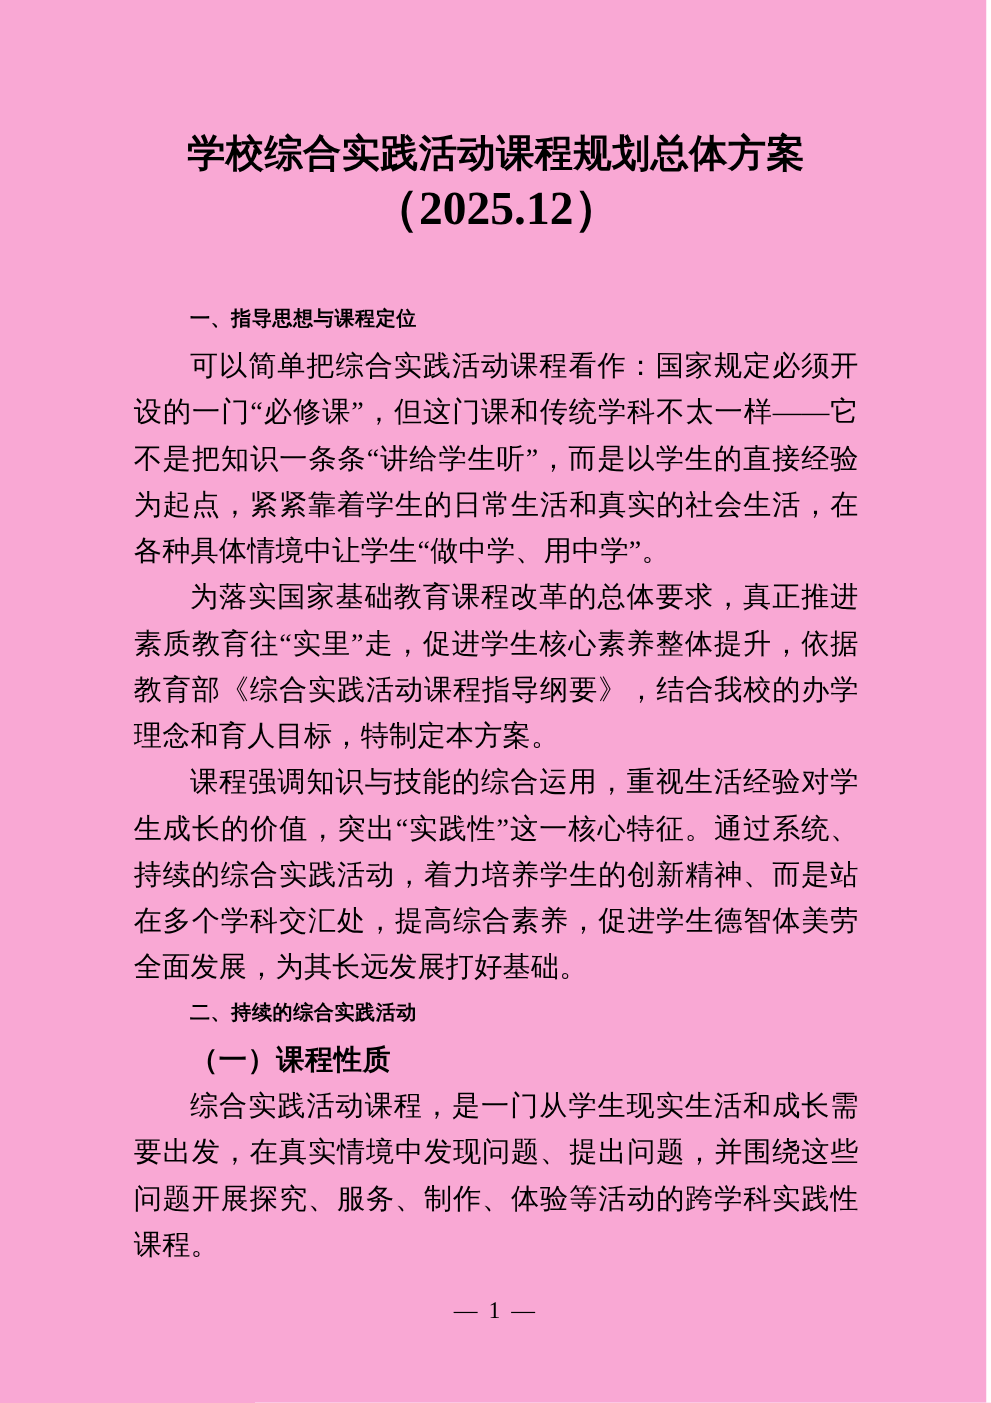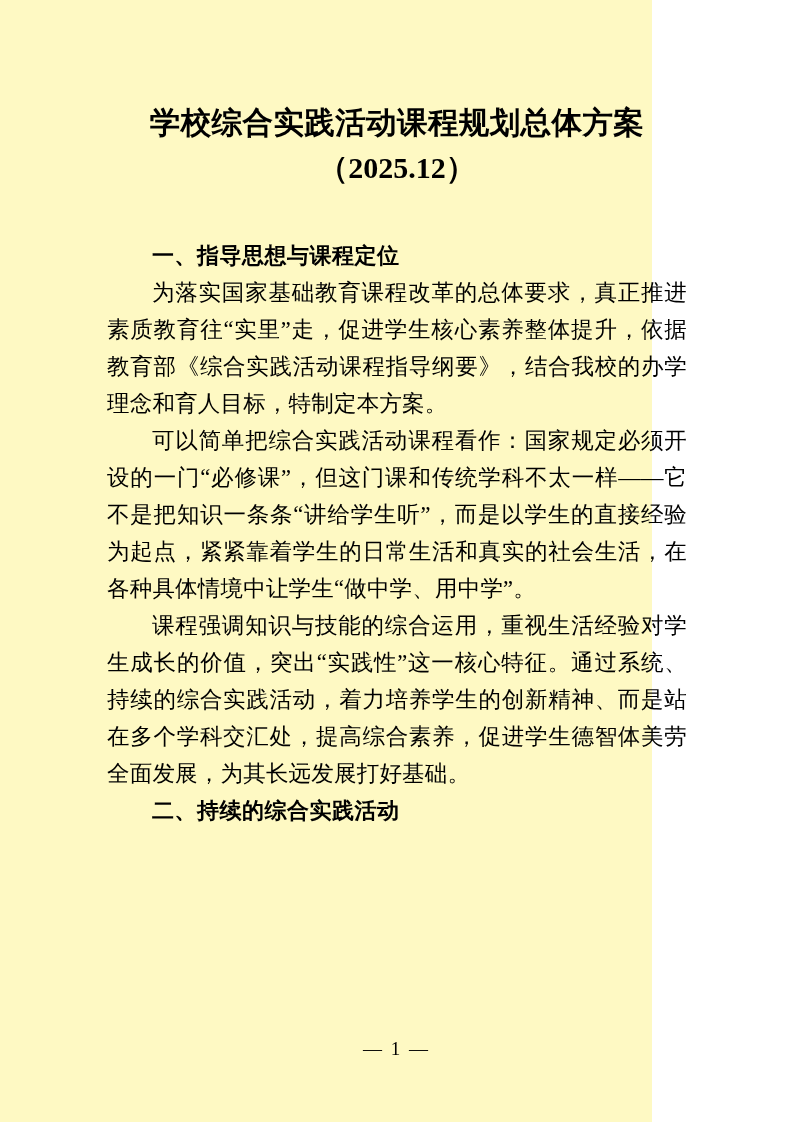--- a/index.html
+++ b/index.html
@@ -13,23 +13,23 @@
     position: relative;
     font-family: "Liberation Serif", "DejaVu Serif", serif;
     color: #000000;
     overflow: hidden;
   }
 
   .page {
     position: absolute;
     left: 0;
     top: 0;
-    width: 652px;
+    width: 789px;
     height: 1122px;
-    background: #fef9c3;
+    background: #f9a8d4;
   }
 
   .content {
     position: absolute;
     left: 107px;
     top: 0;
     width: 580px;
   }
 
   
@@ -41,31 +41,31 @@
     letter-spacing: 0.4px;
     line-height: 41px;
     margin: 0;
     padding-top: 103px;
     white-space: nowrap;
   }
   .doc-subtitle {
     text-align: center;
     font-family: "Liberation Serif", "DejaVu Serif", serif;
     font-weight: bold;
-    font-size: 30px;
+    font-size: 38px;
     line-height: 41px;
     margin: 0;
     padding-top: 3px;
   }
 
   
   .h-num {
     font-family: "Liberation Sans", "DejaVu Sans", sans-serif;
     font-weight: bold;
-    font-size: 22px;
+    font-size: 16px;
     line-height: 37px;
     margin: 0;
     text-indent: 45px;
     letter-spacing: 0.5px;
   }
   .h-sub {
     font-family: "Liberation Serif", "DejaVu Serif", serif;
     font-weight: bold;
     font-size: 22.5px;
     line-height: 37px;
@@ -108,28 +108,30 @@
 <div class="page">
 
   <div class="content">
 
     <h1 class="doc-title">学校综合实践活动课程规划总体方案</h1>
 
     <div class="doc-subtitle">（2025.12）</div>
 
     <h2 class="h-num body-start">一、指导思想与课程定位</h2>
 
+    <p class="para">可以简单把综合实践活动课程看作：国家规定必须开设的一门“必修课”，但这门课和传统学科不太一样——它不是把知识一条条“讲给学生听”，而是以学生的直接经验为起点，紧紧靠着学生的日常生活和真实的社会生活，在各种具体情境中让学生“做中学、用中学”。</p>
+
     <p class="para">为落实国家基础教育课程改革的总体要求，真正推进素质教育往“实里”走，促进学生核心素养整体提升，依据教育部《综合实践活动课程指导纲要》，结合我校的办学理念和育人目标，特制定本方案。</p>
-
-    <p class="para">可以简单把综合实践活动课程看作：国家规定必须开设的一门“必修课”，但这门课和传统学科不太一样——它不是把知识一条条“讲给学生听”，而是以学生的直接经验为起点，紧紧靠着学生的日常生活和真实的社会生活，在各种具体情境中让学生“做中学、用中学”。</p>
 
     <p class="para">课程强调知识与技能的综合运用，重视生活经验对学生成长的价值，突出“实践性”这一核心特征。通过系统、持续的综合实践活动，着力培养学生的创新精神、而是站在多个学科交汇处，提高综合素养，促进学生德智体美劳全面发展，为其长远发展打好基础。</p>
 
     <h2 class="h-num">二、持续的综合实践活动</h2>
 
+    <h3 class="h-sub">（一）课程性质</h3>
 
+    <p class="para">综合实践活动课程，是一门从学生现实生活和成长需要出发，在真实情境中发现问题、提出问题，并围绕这些问题开展探究、服务、制作、体验等活动的跨学科实践性课程。</p>
 
 
   </div>
 
   <div class="page-footer">— 1 —</div>
 
 </div>
 
 </body></html>

